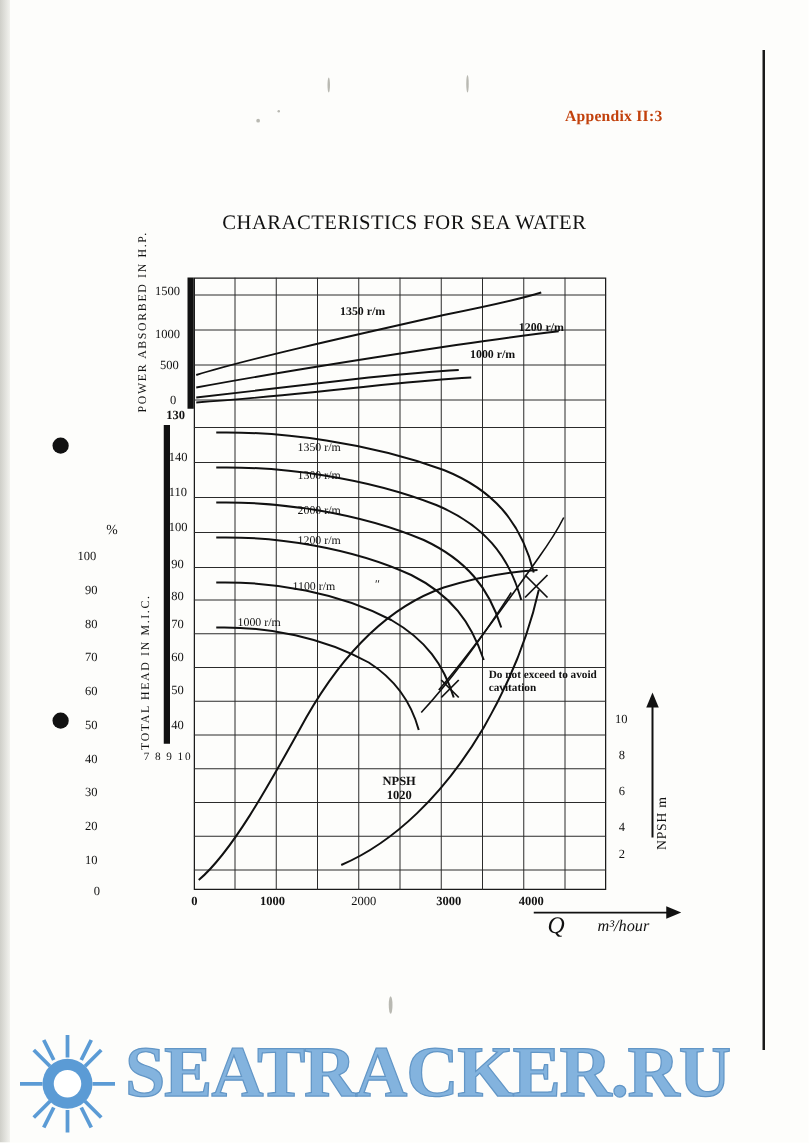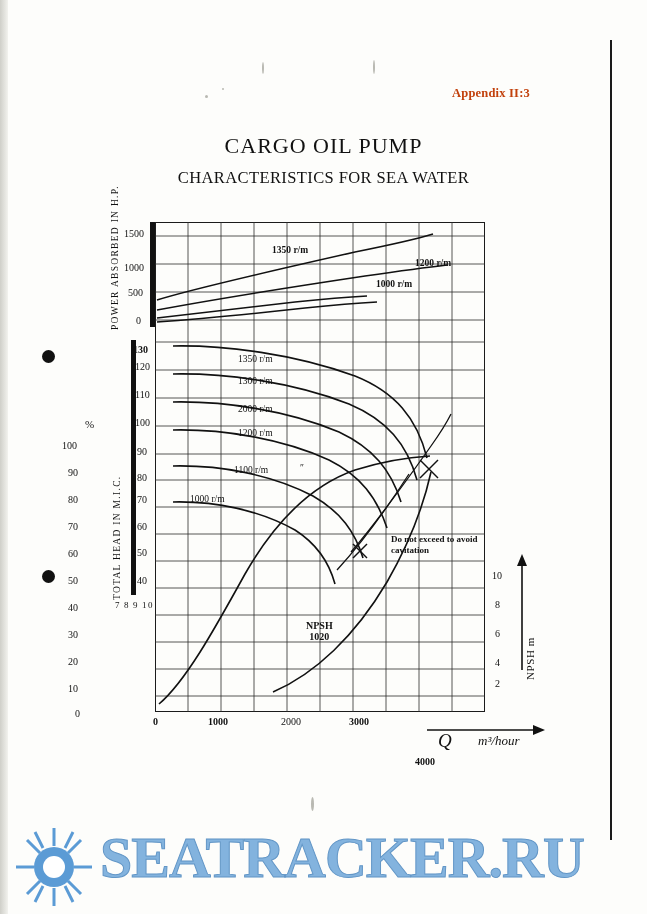--- a/index.html
+++ b/index.html
@@ -118,21 +118,20 @@
   <div class="punch p1"></div>
   <div class="punch p2"></div>
 
   <div class="speck" style="left:205px; top:95px; width:3px; height:3px;"></div>
   <div class="speck" style="left:222px; top:88px; width:2px; height:2px;"></div>
   <div class="speck" style="left:262px; top:62px; width:2px; height:12px;"></div>
   <div class="speck" style="left:373px; top:60px; width:2px; height:14px;"></div>
   <div class="speck" style="left:311px; top:797px; width:3px; height:14px;"></div>
 
   <div class="appendix">Appendix II:3</div>
-  <div class="title">CARGO OIL PUMP</div>
   <div class="subtitle">CHARACTERISTICS FOR SEA WATER</div>
 
   <div class="vlabel power">POWER ABSORBED IN H.P.</div>
   <div class="vlabel head">TOTAL HEAD IN M.I.C.</div>
   <div class="vlabel npsh">NPSH m</div>
 
   <div class="axis-bar power"></div>
   <div class="axis-bar head"></div>
 
   <div class="tk" style="left:85px; top:418px; font-size:11px;">%</div>
@@ -146,22 +145,22 @@
   <div class="tk" style="left:68px; top:629px;">30</div>
   <div class="tk" style="left:68px; top:656px;">20</div>
   <div class="tk" style="left:68px; top:683px;">10</div>
   <div class="tk" style="left:75px; top:708px;">0</div>
 
   <div class="tk" style="left:124px; top:228px;">1500</div>
   <div class="tk" style="left:124px; top:262px;">1000</div>
   <div class="tk" style="left:128px; top:287px;">500</div>
   <div class="tk" style="left:136px; top:315px;">0</div>
 
-  <div class="tk" style="left:133px; top:344px; font-weight:bold;">130</div>
-  <div class="tk" style="left:135px; top:361px;">120</div>
+  <div class="tk" style="left:133px; top:327px; font-weight:bold;">130</div>
+  <div class="tk" style="left:135px; top:361px;">140</div>
   <div class="tk" style="left:135px; top:389px;">110</div>
   <div class="tk" style="left:135px; top:417px;">100</div>
   <div class="tk" style="left:137px; top:446px;">90</div>
   <div class="tk" style="left:137px; top:472px;">80</div>
   <div class="tk" style="left:137px; top:494px;">70</div>
   <div class="tk" style="left:137px; top:521px;">60</div>
   <div class="tk" style="left:137px; top:547px;">50</div>
   <div class="tk" style="left:137px; top:575px;">40</div>
 
   <div class="tk sm" style="left:115px; top:600px;">7</div>
@@ -173,21 +172,21 @@
   <div class="tk" style="left:492px; top:570px;">10</div>
   <div class="tk" style="left:495px; top:599px;">8</div>
   <div class="tk" style="left:495px; top:628px;">6</div>
   <div class="tk" style="left:495px; top:657px;">4</div>
   <div class="tk" style="left:495px; top:678px;">2</div>
 
   <div class="tk" style="left:153px; top:716px; font-weight:bold;">0</div>
   <div class="tk" style="left:208px; top:716px; font-weight:bold;">1000</div>
   <div class="tk" style="left:281px; top:716px; font-weight:normal;">2000</div>
   <div class="tk" style="left:349px; top:716px; font-weight:bold;">3000</div>
-  <div class="tk" style="left:415px; top:756px; font-weight:bold;">4000</div>
+  <div class="tk" style="left:415px; top:716px; font-weight:bold;">4000</div>
 
   <div class="plot">
     <div class="frame"></div>
     <svg class="gridsvg" width="330" height="490" viewBox="0 0 330 490">
 
       <g stroke="#2b2b2b" stroke-width="0.8" fill="none">
         <line x1="33" y1="0" x2="33" y2="490"></line>
         <line x1="66" y1="0" x2="66" y2="490"></line>
         <line x1="99" y1="0" x2="99" y2="490"></line>
         <line x1="132" y1="0" x2="132" y2="490"></line>

